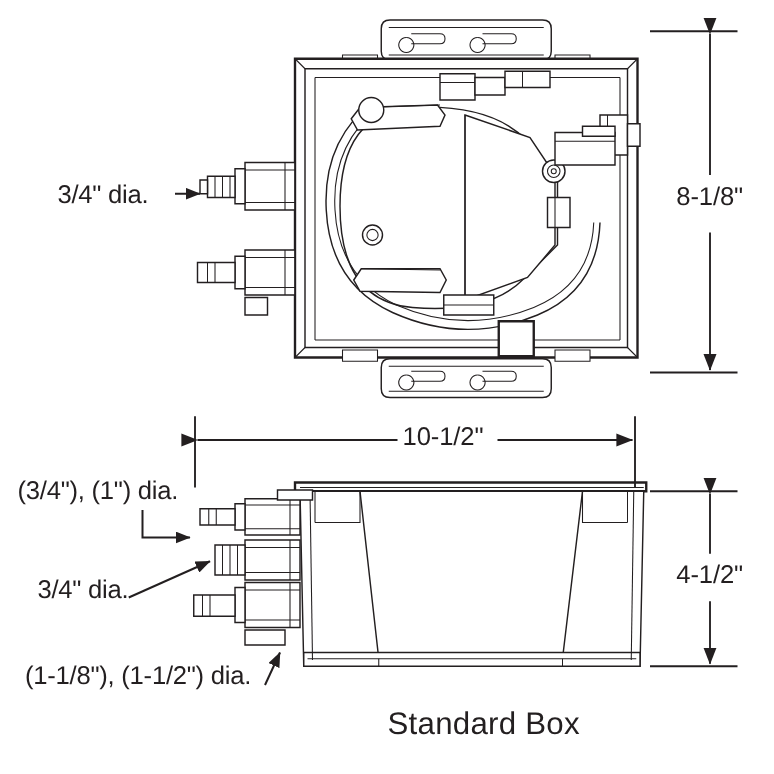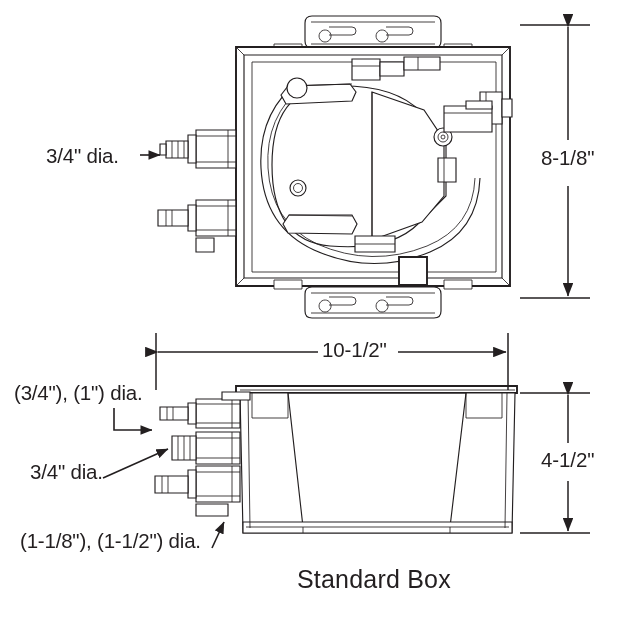--- a/index.html
+++ b/index.html
@@ -49,21 +49,21 @@
   .lbl-note  { font-size: 20.5px; letter-spacing: -0.2px; }
   .lbl-title { font-size: 25px; letter-spacing: 0.2px; }
 
   #label-dia-top      { left: 46px;  top: 146px; }
   #label-height       { left: 541px; top: 148px; }
   #label-width        { left: 322px; top: 340px; }
   #label-depth        { left: 541px; top: 450px; }
   #label-dia-upper    { left: 14px;  top: 383px; }
   #label-dia-mid      { left: 30px;  top: 462px; }
   #label-dia-lower    { left: 20px;  top: 531px; }
-  #label-caption      { left: 297px; top: 567px; }
+  #label-caption      { left: 310px; top: 567px; }
 </style>
 </head>
 <body>
 
 <div id="drawing-root">
 
   <svg class="dwg" viewBox="0 0 619 619" xmlns="http://www.w3.org/2000/svg">
 
     <defs>
       <marker id="ar" markerWidth="9" markerHeight="7" refX="8.6" refY="3.5" orient="auto">

